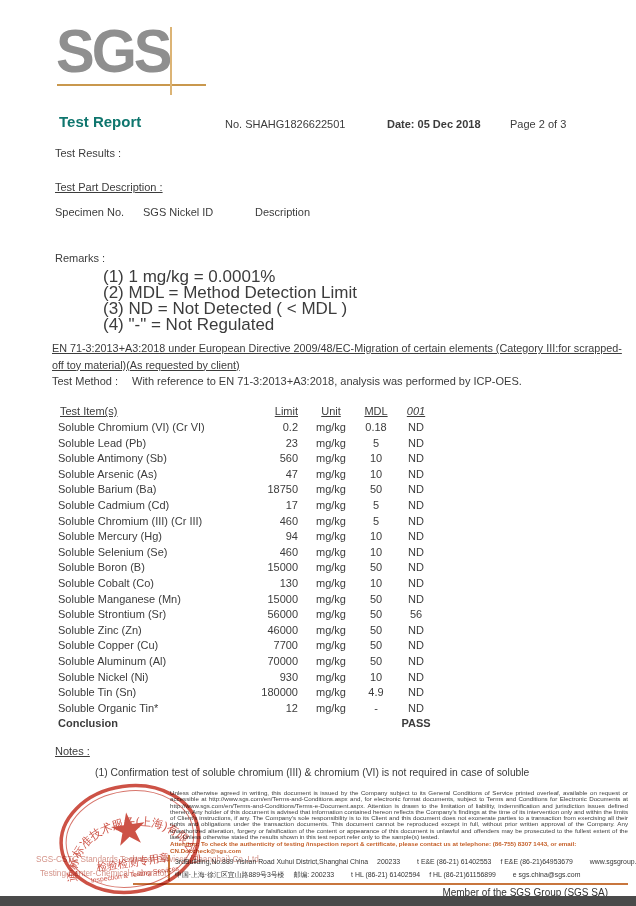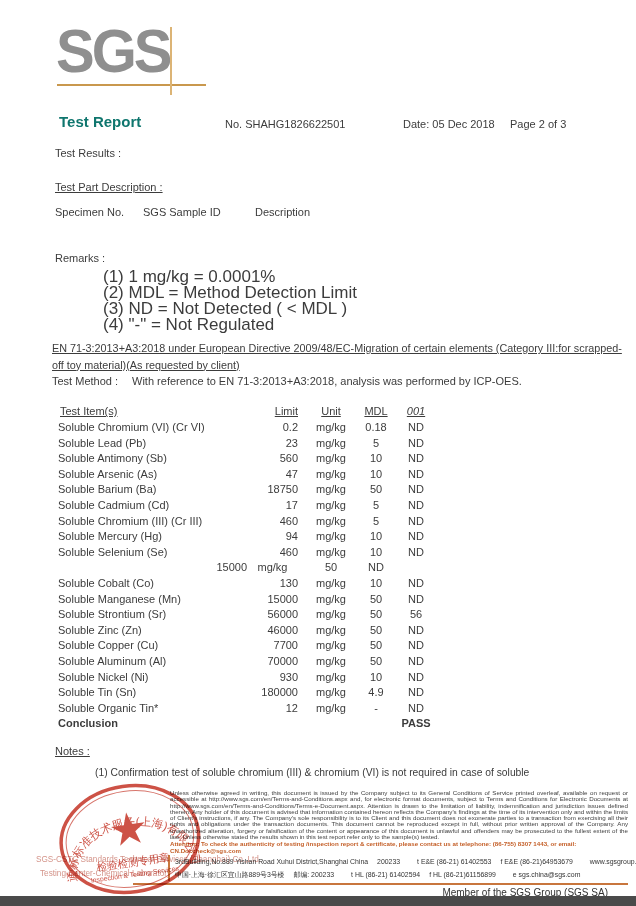--- a/index.html
+++ b/index.html
@@ -9,21 +9,21 @@
     -webkit-font-smoothing:antialiased;
   }
   .abs{position:absolute;}
   
   .logo-text{left:56px;top:22px;font-size:58px;font-weight:bold;color:#8f8f8f;letter-spacing:-3px;line-height:1;transform:scaleY(1.04);}
   .logo-hline{left:57px;top:84px;width:149px;height:2px;background:#c9984e;}
   .logo-vline{left:170px;top:27px;width:2px;height:68px;background:#dcb475;}
   
   .doc-title{left:59px;top:113px;font-size:15px;font-weight:bold;color:#0f766e;}
   .report-no{left:225px;top:118px;font-size:11px;}
-  .report-date{left:403px;top:118px;font-size:11px;}
+  .report-date{left:387px;top:118px;font-size:11px;font-weight:bold;}
   .page-no{left:510px;top:118px;font-size:11px;}
   .lbl{font-size:11px;}
   .u{text-decoration:underline;}
   .test-results{left:55px;top:147px;}
   .tpd{left:55px;top:181px;}
   
   .specimen{left:55px;top:203px;width:420px;}
   .srow{display:grid;grid-template-columns:88px 112px auto;font-size:11px;line-height:18px;}
   .srow .pad{padding-left:16px;}
   
@@ -69,21 +69,21 @@
 <div class="abs report-no">No. SHAHG1826622501</div>
 <div class="abs report-date">Date: 05 Dec 2018</div>
 <div class="abs page-no">Page 2 of 3</div>
 
 <div class="abs lbl test-results">Test Results :</div>
 <div class="abs lbl u tpd">Test Part Description :</div>
 
 <div class="abs specimen">
   <div class="srow">
     <span>Specimen No.</span>
-    <span>SGS Sample ID</span>
+    <span>SGS Nickel ID</span>
     <span>Description</span>
   </div>
 </div>
 
 <div class="abs lbl remarks-label">Remarks :</div>
 <div class="abs remarks-list">
 
     <div>(1) 1 mg/kg = 0.0001%</div>
 
     <div>(2) MDL = Method Detection Limit</div>
@@ -175,20 +175,21 @@
 
       <div class="rrow">
         <span class="c-item">Soluble Selenium (Se)</span>
         <span class="c-limit">460</span>
         <span class="c-unit">mg/kg</span>
         <span class="c-mdl">10</span>
         <span class="c-res">ND</span>
       </div>
 
       <div class="rrow">
+        <span class="c-item">Soluble Boron (B)</span>
         <span class="c-limit">15000</span>
         <span class="c-unit">mg/kg</span>
         <span class="c-mdl">50</span>
         <span class="c-res">ND</span>
       </div>
 
       <div class="rrow">
         <span class="c-item">Soluble Cobalt (Co)</span>
         <span class="c-limit">130</span>
         <span class="c-unit">mg/kg</span>

